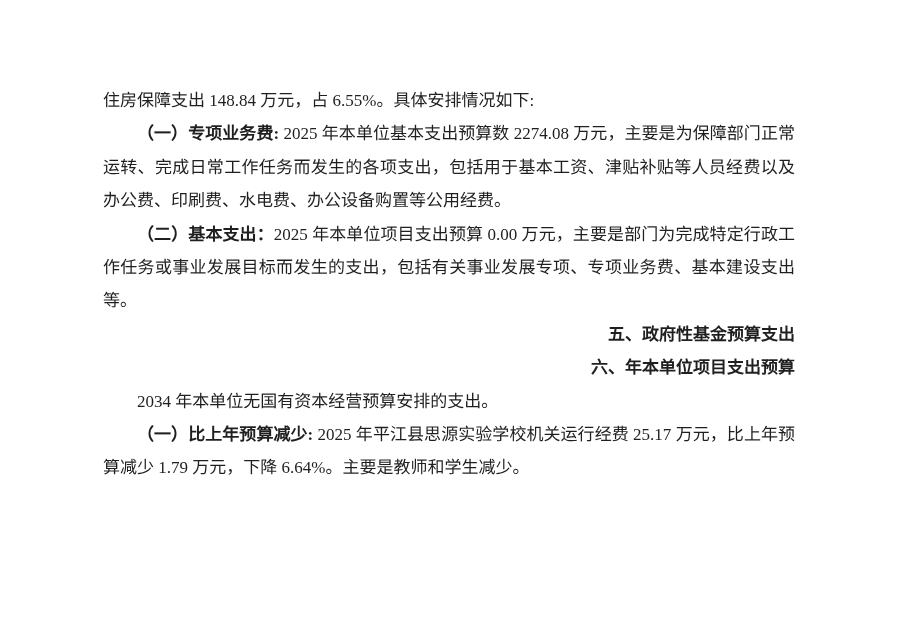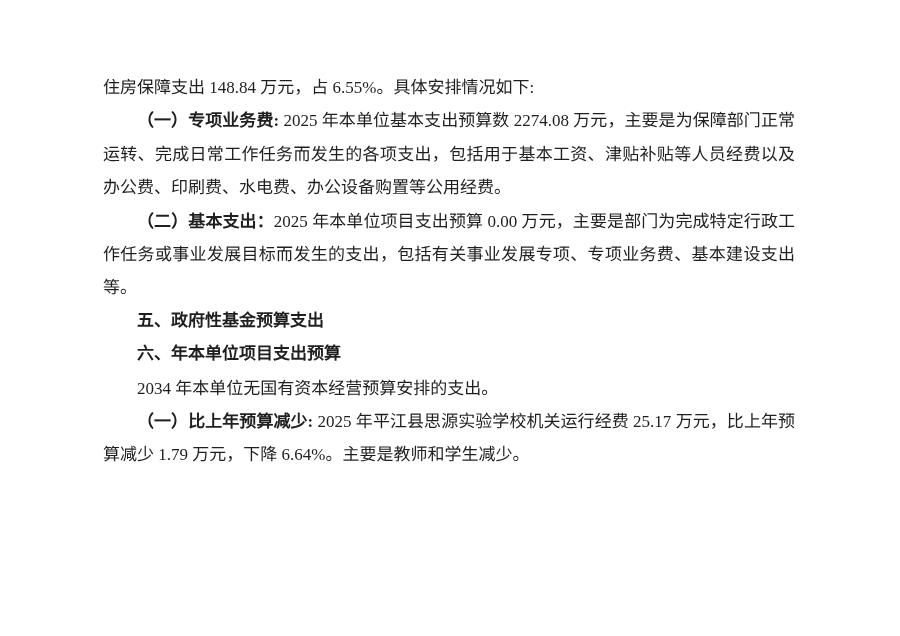--- a/index.html
+++ b/index.html
@@ -6,44 +6,44 @@
     margin: 0;
     padding: 0;
     width: 900px;
     height: 636px;
     background: #ffffff;
     overflow: hidden;
   }
   .page {
     position: absolute;
     left: 103px;
-    top: 71px;
+    top: 84px;
     width: 692px;
     color: #1f1f1f;
   }
   .page p, .page h2 {
     margin: 0;
     padding: 0;
     font-size: 17px;
     line-height: 33.4px;
     text-align: justify;
     font-family: "Liberation Serif", "DejaVu Serif", serif;
     font-weight: 400;
     word-break: break-all;
   }
   .indent {
     text-indent: 34px;
   }
   .lead {
     font-weight: 700;
   }
   .page h2 {
-    font-family: Liberation Mono, monospace;
+    font-family: Liberation Serif, serif;
     font-weight: 700;
-    text-align: left;
+    text-align: right;
     text-indent: 34px;
   }
 </style>
 </head>
 <body>
 
 <div class="page">
 
   <p>住房保障支出 148.84 万元，占 6.55%。具体安排情况如下:</p>
 

